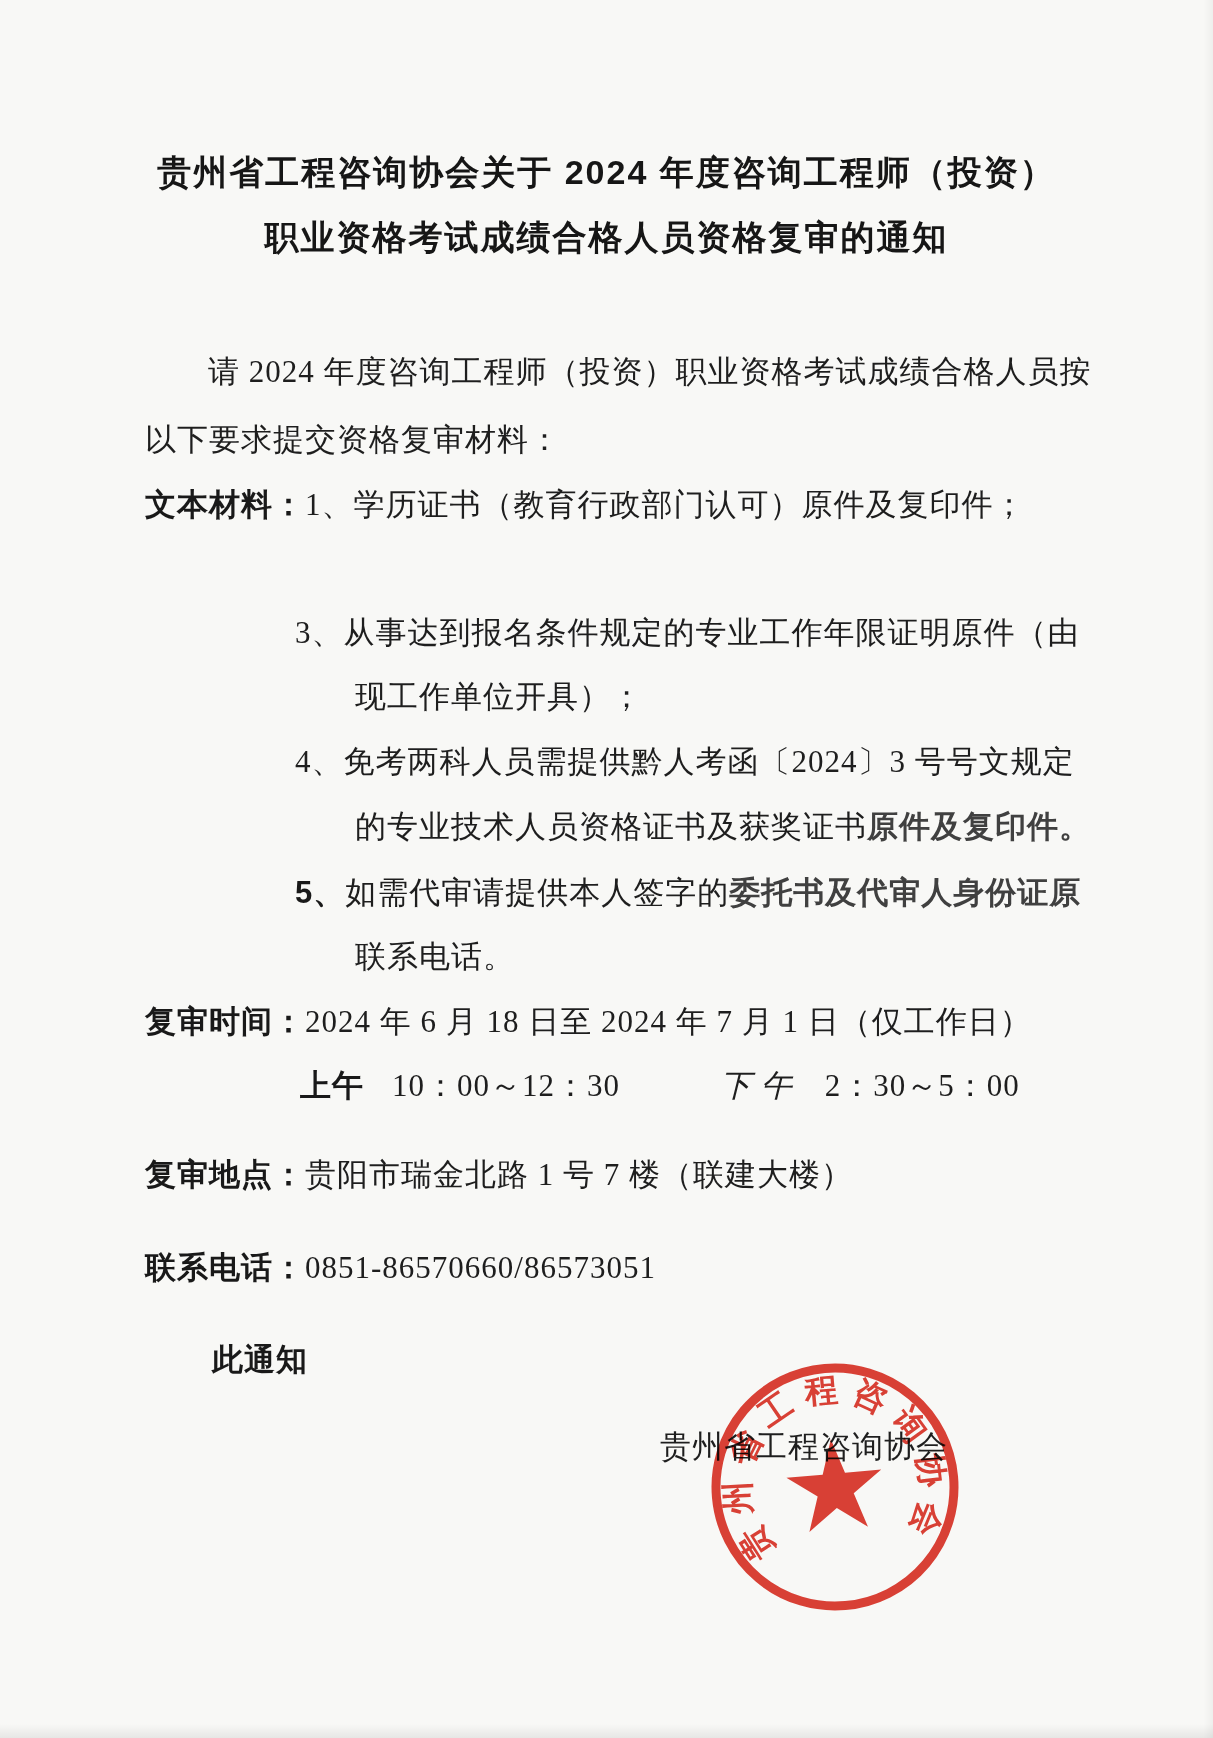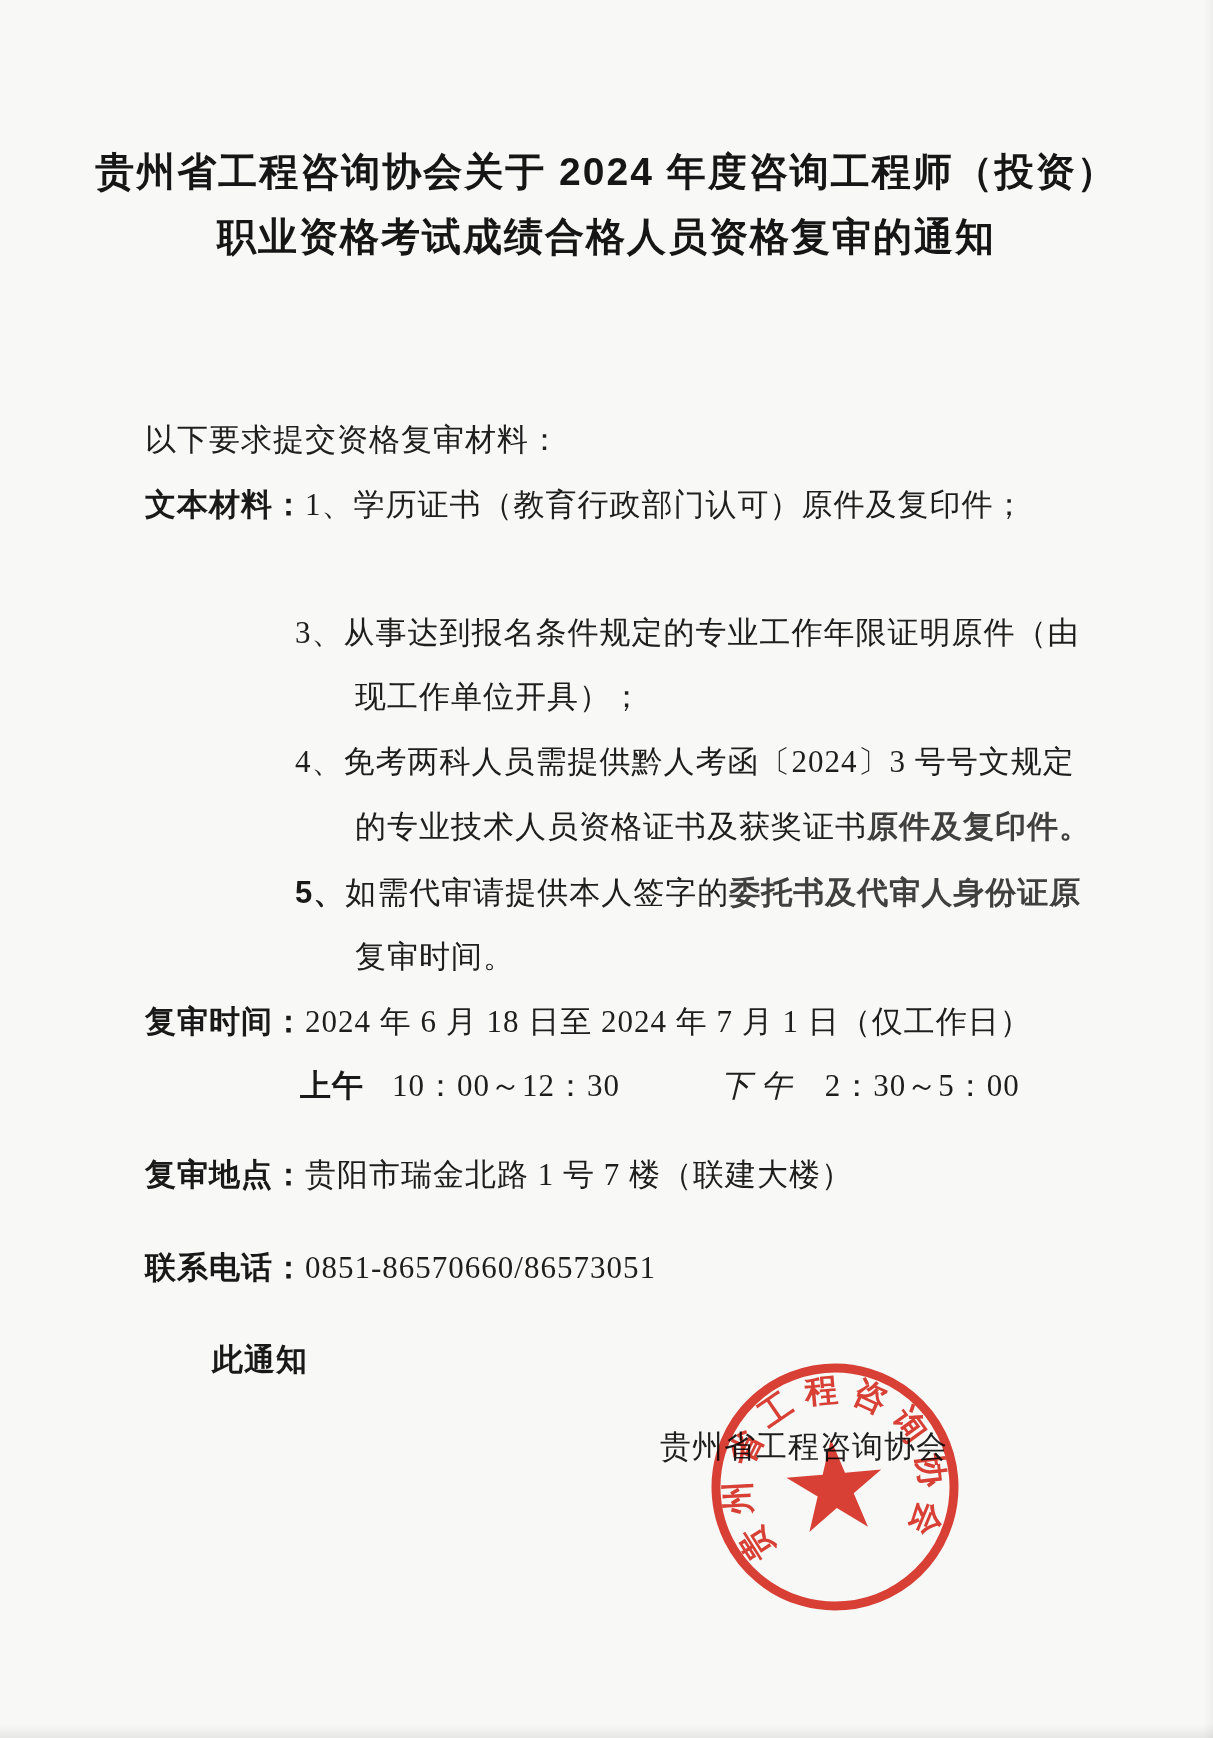--- a/index.html
+++ b/index.html
@@ -15,21 +15,21 @@
   .edge-right{position:absolute;top:0;bottom:0;right:0;width:10px;
     background:linear-gradient(to right,rgba(0,0,0,0),rgba(0,0,0,0.04));}
 
   .line{
     position:absolute;white-space:nowrap;
     font-size:31px;line-height:42px;color:#1e1e1e;letter-spacing:1px;
   }
   .title-line{
     position:absolute;left:0;width:100%;text-align:center;
     font-family:"Liberation Sans",sans-serif;font-weight:700;
-    font-size:39px;line-height:44px;color:#161616;letter-spacing:2px;
+    font-size:34px;line-height:44px;color:#161616;letter-spacing:2px;
   }
   .hei{font-family:"Liberation Sans",sans-serif;font-weight:700;color:#191919;}
   .bold-seg{font-weight:700;color:#404040;}
   .serif{font-family:"Liberation Serif",serif;}
 
   .stamp{
     position:absolute;left:703px;top:1355px;width:264px;height:264px;
     mix-blend-mode:multiply;opacity:0.92;
     transform:rotate(-5deg);
   }
@@ -40,20 +40,21 @@
   }
 </style>
 </head>
 <body>
 
 <div class="page">
 
   <div class="title-line" style="top:150px;">贵州省工程咨询协会关于 2024 年度咨询工程师（投资）</div>
   <div class="title-line" style="top:215px;">职业资格考试成绩合格人员资格复审的通知</div>
 
+  <div class="line" style="left:208px;top:351px;">请 2024 年度咨询工程师（投资）职业资格考试成绩合格人员按</div>
   <div class="line" style="left:145px;top:419px;">以下要求提交资格复审材料：</div>
 
   <div class="line" style="left:145px;top:484px;">
     <span class="hei">文本材料：</span><span>1、</span><span>学历证书（教育行政部门认可）原件及复印件；</span>
   </div>
 
 
   <div class="line" style="left:295px;top:612px;">
     <span>3、</span><span>从事达到报名条件规定的专业工作年限证明原件（由</span>
   </div>
@@ -65,21 +66,21 @@
     <span>4、</span><span>免考两科人员需提供黔人考函〔2024〕3 号号文规定</span>
   </div>
   <div class="line" style="left:355px;top:806px;">
     <span>的专业技术人员资格证书及获奖证书</span><span class="bold-seg">原件及复印件。</span>
   </div>
 
   <div class="line" style="left:295px;top:872px;">
     <span class="hei">5、</span><span>如需代审请提供本人签字的</span><span class="bold-seg">委托书及代审人身份证原</span>
   </div>
   <div class="line" style="left:355px;top:936px;">
-    <span>复审时间。</span>
+    <span>联系电话。</span>
   </div>
 
   <div class="line" style="left:145px;top:1001px;">
     <span class="hei">复审时间：</span><span>2024 年 6 月 18 日至 2024 年 7 月 1 日（仅工作日）</span>
   </div>
 
   <div class="line" style="left:300px;top:1065px;">
     <span class="hei">上午</span><span style="margin-left:28px;">10：00～12：30</span><span style="margin-left:100px;font-style:italic;">下 午</span><span style="margin-left:32px;">2：30～5：00</span>
   </div>
 

